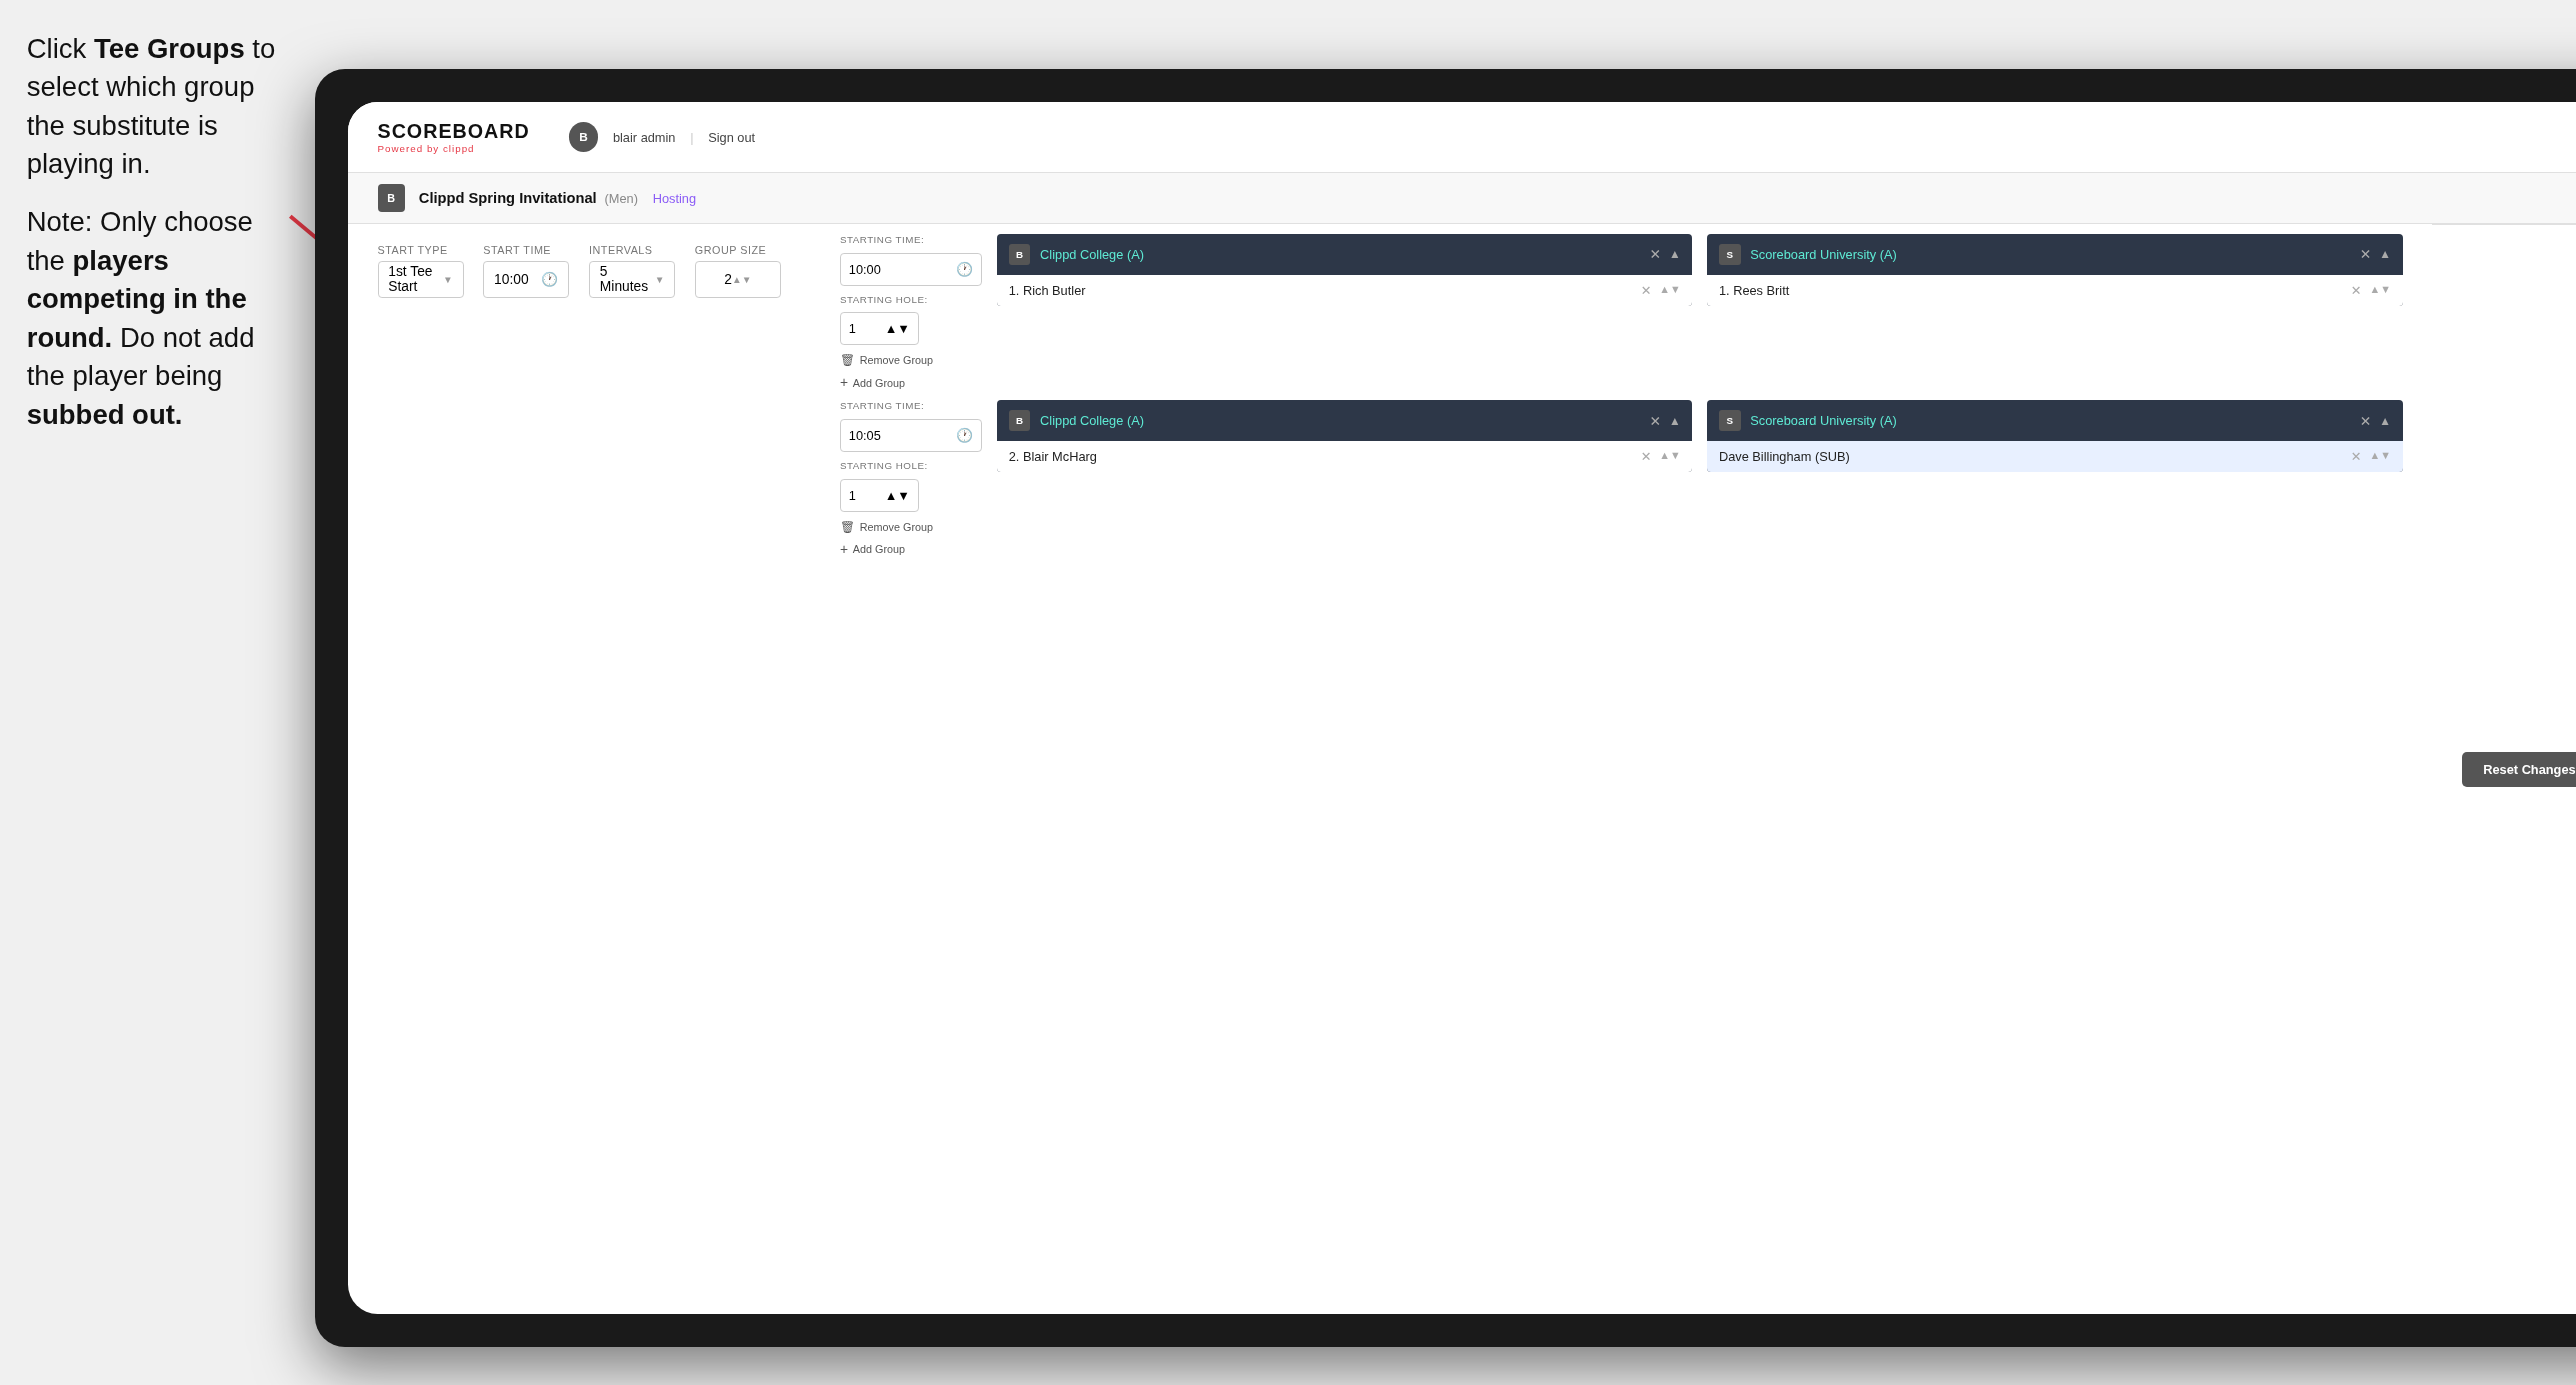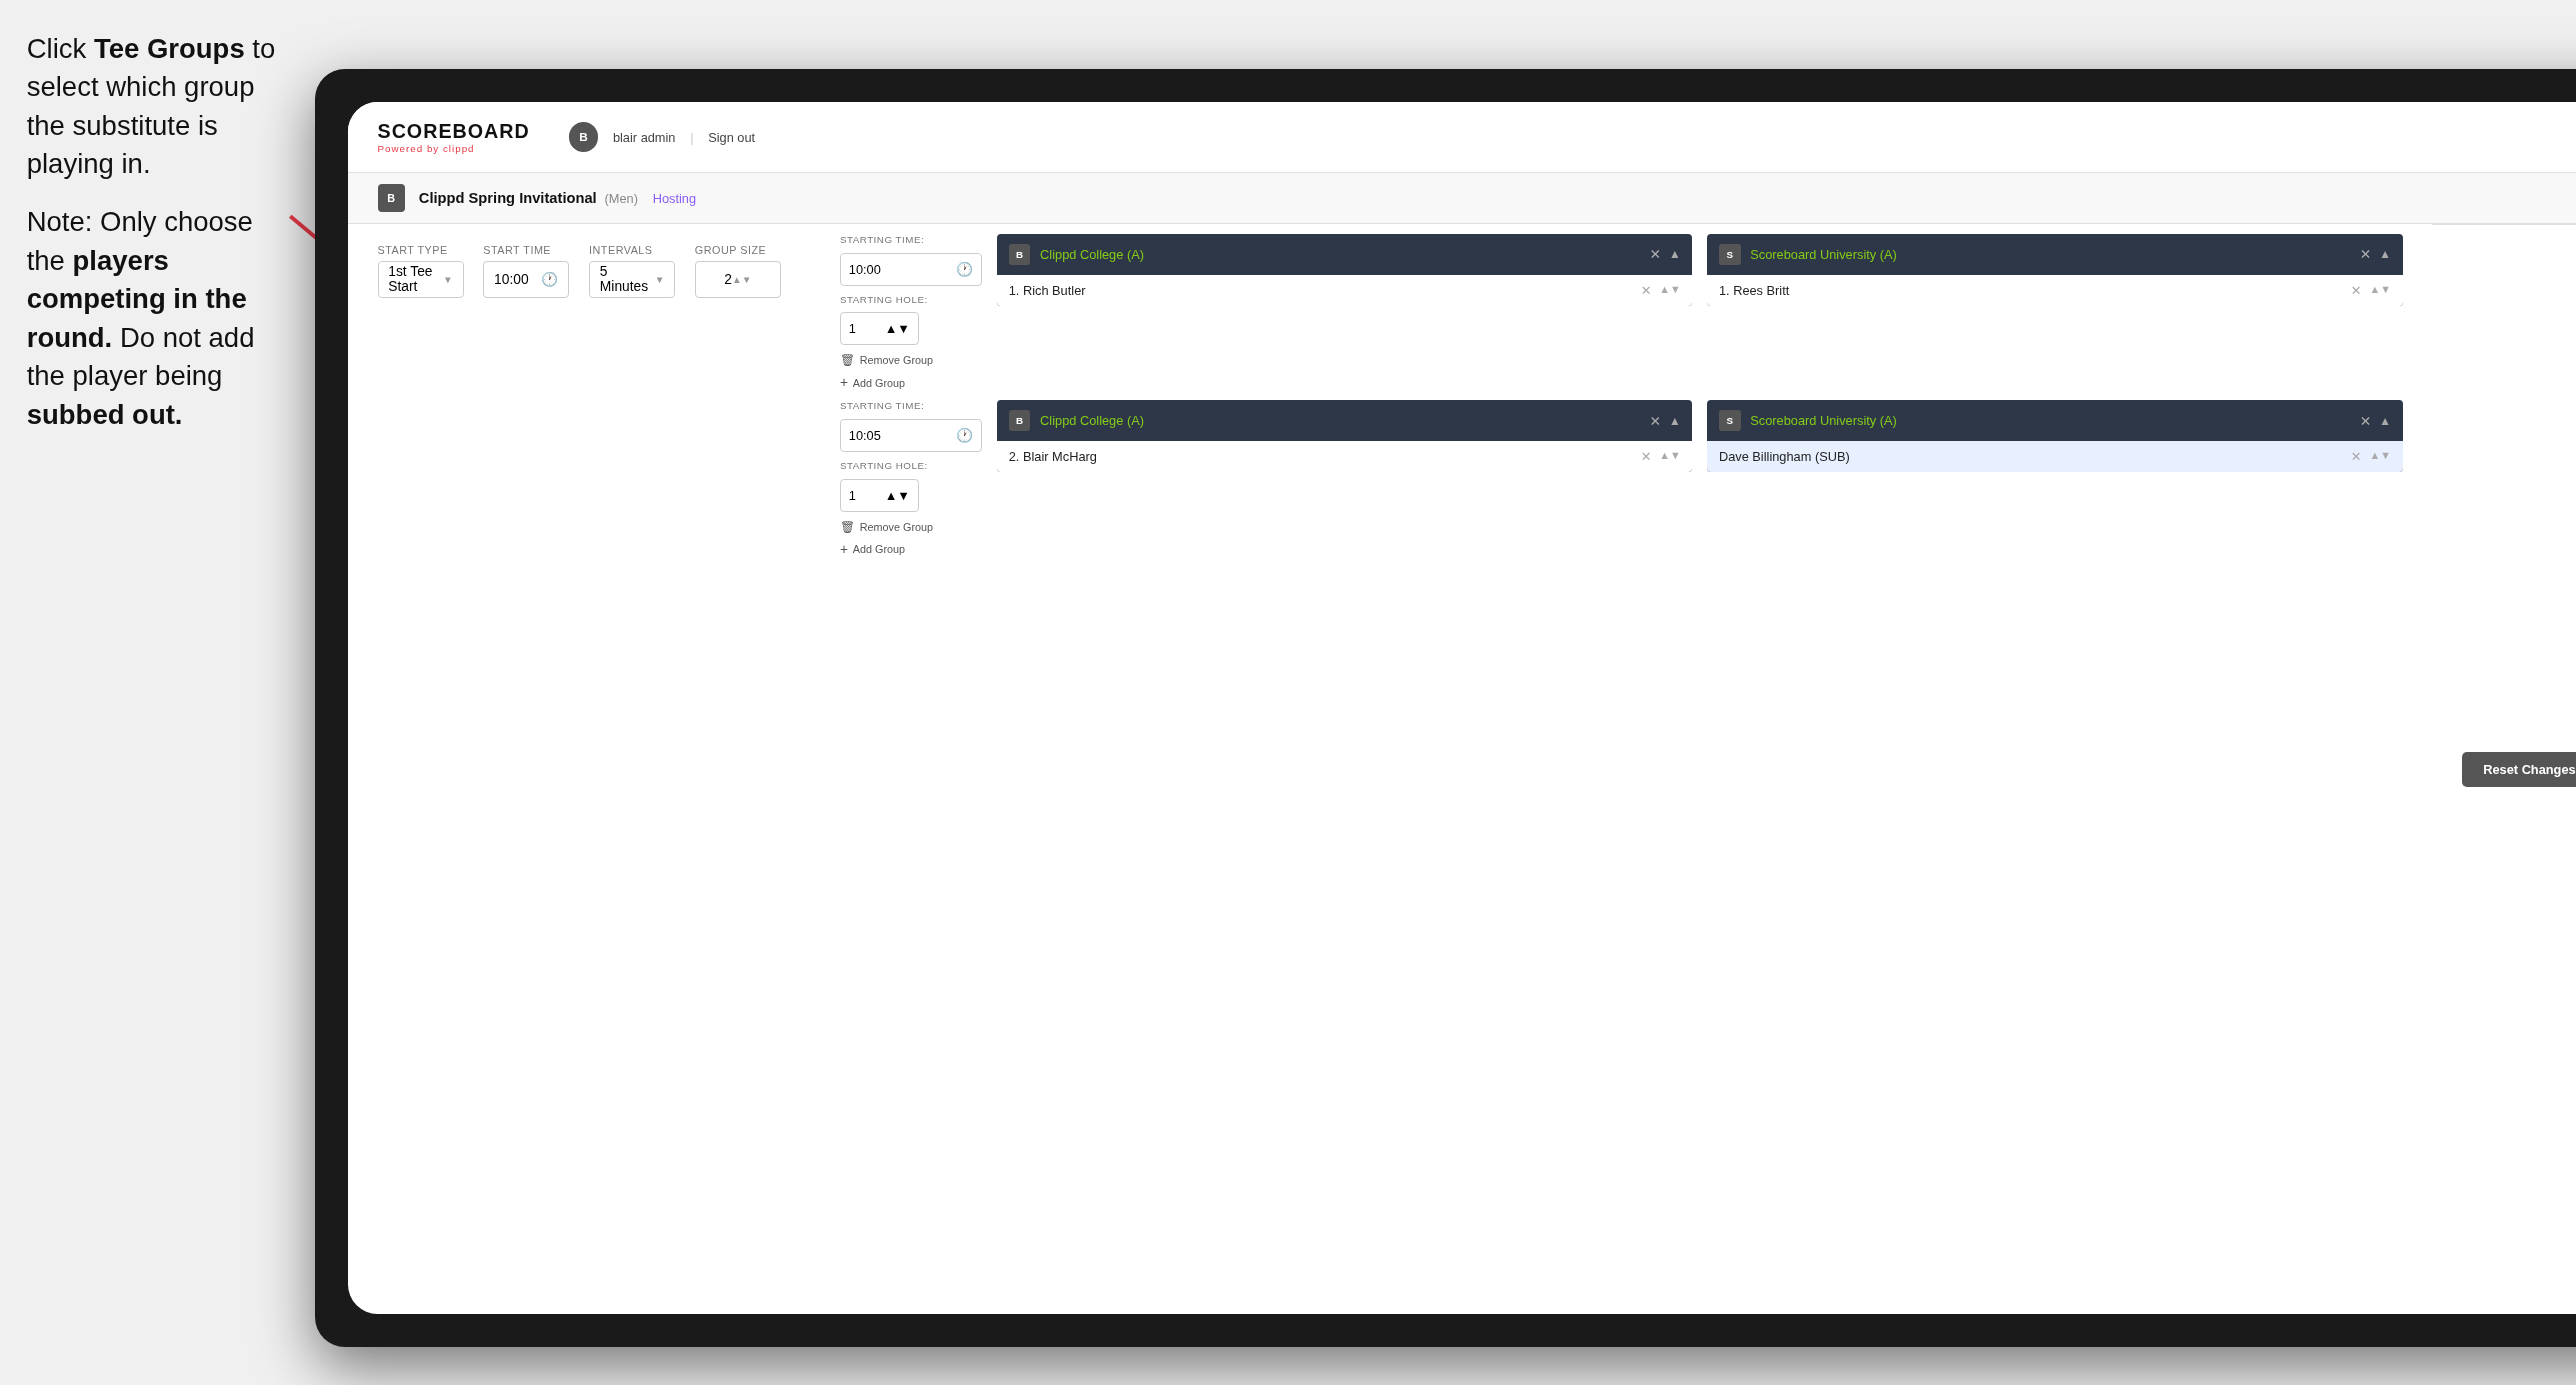--- a/index.html
+++ b/index.html
@@ -362,21 +362,21 @@
       border-radius: 2.9px;
       display: flex;
       align-items: center;
       justify-content: center;
       color: #fff;
       font-size: 9.8px;
       font-weight: 700;
       flex-shrink: 0;
     }
     .team-name {
-      color: #84cc16;
+      color: #5eead4;
       font-size: 12.8px;
       font-weight: 500;
       flex: 1;
     }
     .team-card-actions {
       display: flex;
       align-items: center;
       gap: 7.9px;
     }
     .card-x-btn {

